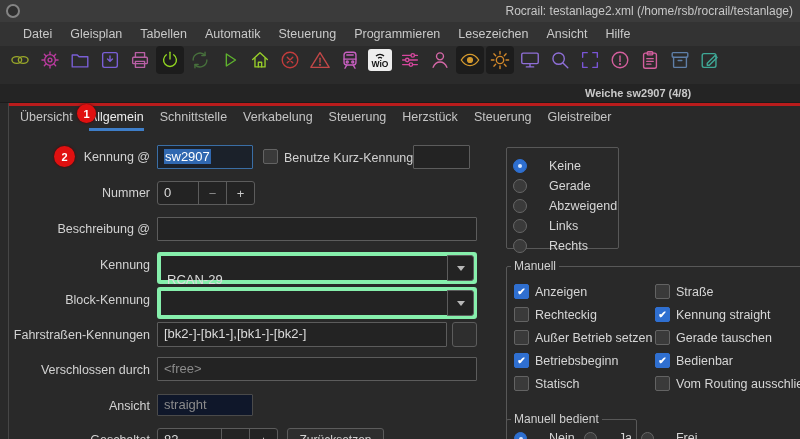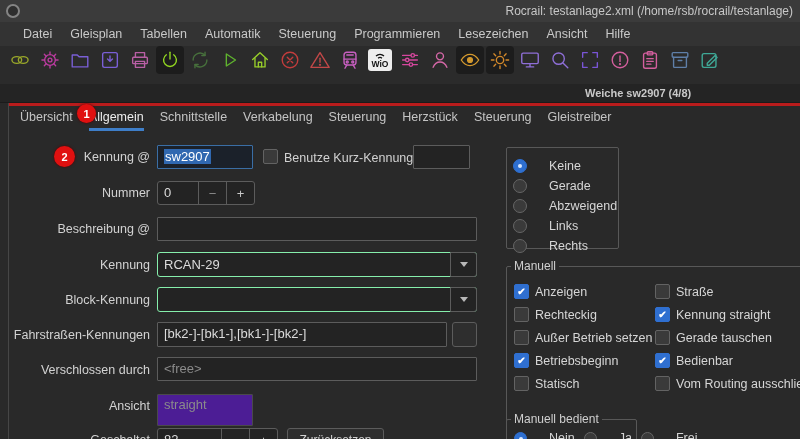--- a/index.html
+++ b/index.html
@@ -35,23 +35,23 @@
     display:flex;align-items:center;justify-content:center;z-index:9;box-shadow:0 0 3px #500}
   #badge1{left:77px;top:104px;width:19px;height:19px}
   #badge2{left:54px;top:146px;width:21px;height:21px}
   
   .lbl-r{position:absolute;left:0;width:150px;text-align:right;color:#d2d2d2;font-size:12.5px;height:16px;line-height:16px}
   .tf{position:absolute;box-sizing:border-box;background:#232323;border:1px solid #5c5c5c;border-radius:1px;
     color:#dcdcdc;font-size:13px;line-height:22px;padding:0 6px;height:24px;overflow:hidden;white-space:nowrap}
   .tf.focus{border-color:#3a6ea5;background:#1b212a}
   .sel{background:#3068b0;color:#fff;padding:0 1px}
   .tf.ph{color:#8b8b8b}
-  .tf.dis{border-color:#4a4a4a;color:#8b8b8b;background:#4c1d95;line-height:20px;height:32px}
-  .combo{position:absolute;box-sizing:border-box;height:25px;background:#232323;border:1px solid #86efac;
-    border-radius:3px;color:#dcdcdc;font-size:13px;line-height:23px;padding:0 6px}
+  .tf.dis{border-color:#4a4a4a;color:#8b8b8b;background:#0f172a;line-height:20px;height:22px}
+  .combo{position:absolute;box-sizing:border-box;height:25px;background:#232323;border:4px solid #86efac;
+    border-radius:3px;color:#dcdcdc;font-size:13px;line-height:23px;padding:12px 6px}
   .arrow-box{position:absolute;top:-1px;bottom:-1px;right:-1px;width:27px;border:1px solid #5c5c5c;
     border-radius:0 3px 3px 0;display:flex;align-items:center;justify-content:center;background:#232323;box-sizing:border-box}
   .caret{width:0;height:0;border-left:4px solid transparent;border-right:4px solid transparent;border-top:5px solid #b8b8b8}
   .spinner{position:absolute;display:flex;box-sizing:border-box;height:24px;background:#232323;
     border:1px solid #5c5c5c;border-radius:3px;color:#dcdcdc;font-size:13px;align-items:center}
   .spin-val{padding:0 6px;flex:1;line-height:22px}
   .spin-btn{width:27px;align-self:stretch;border-left:1px solid #5c5c5c;display:flex;align-items:center;
     justify-content:center;color:#c8c8c8;font-size:13px;flex:none}
   .spin-btn.dim{color:#8d8d8d}
   .btn{position:absolute;box-sizing:border-box;background:#2e2e2e;border:1px solid #5c5c5c;border-radius:3px;

